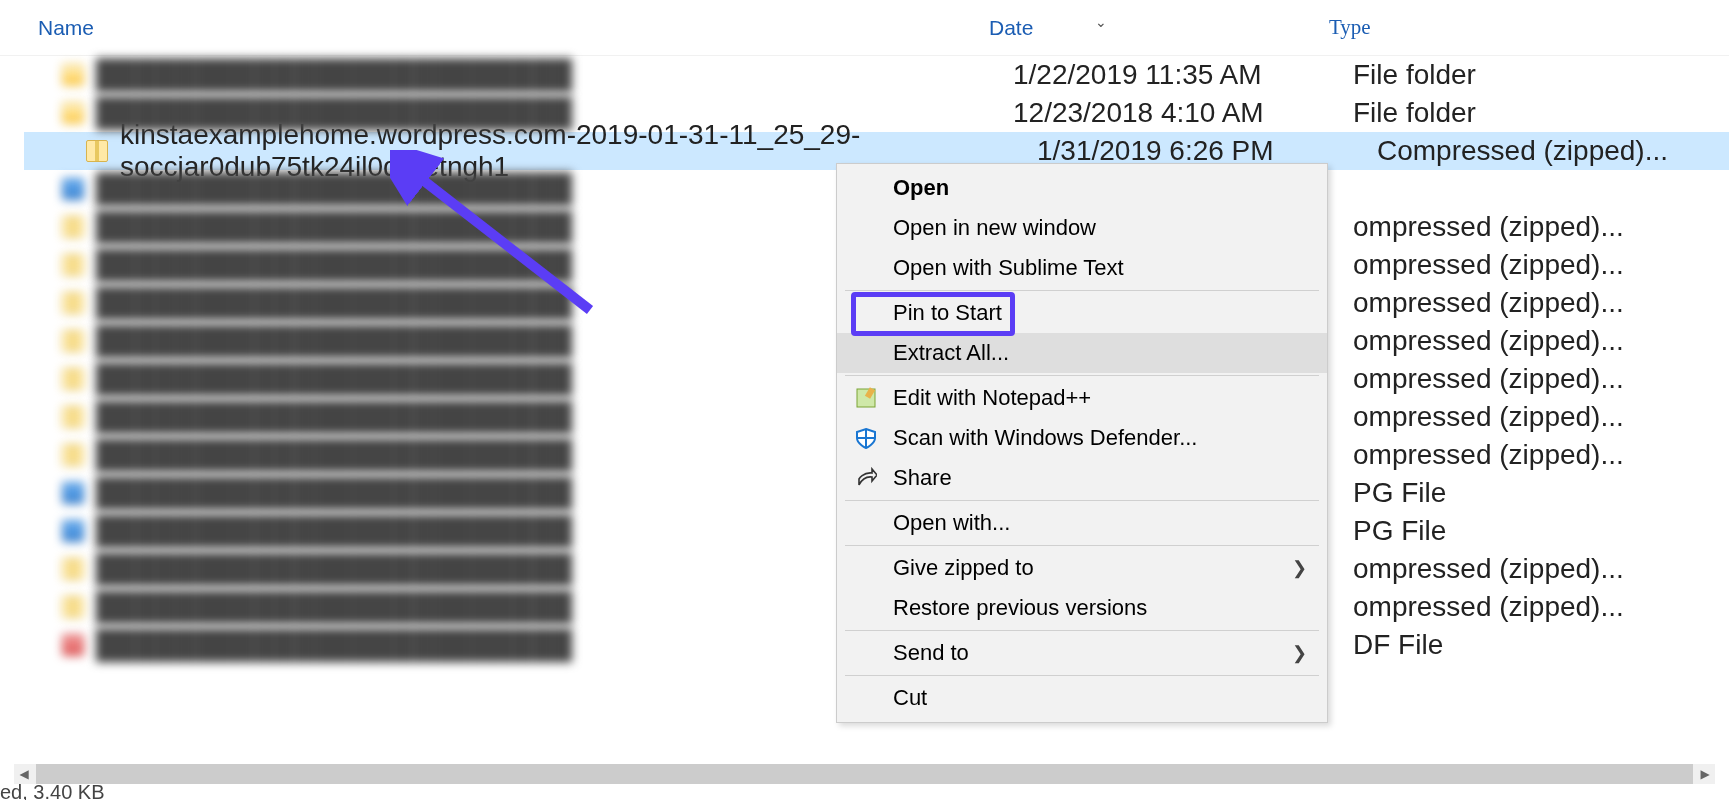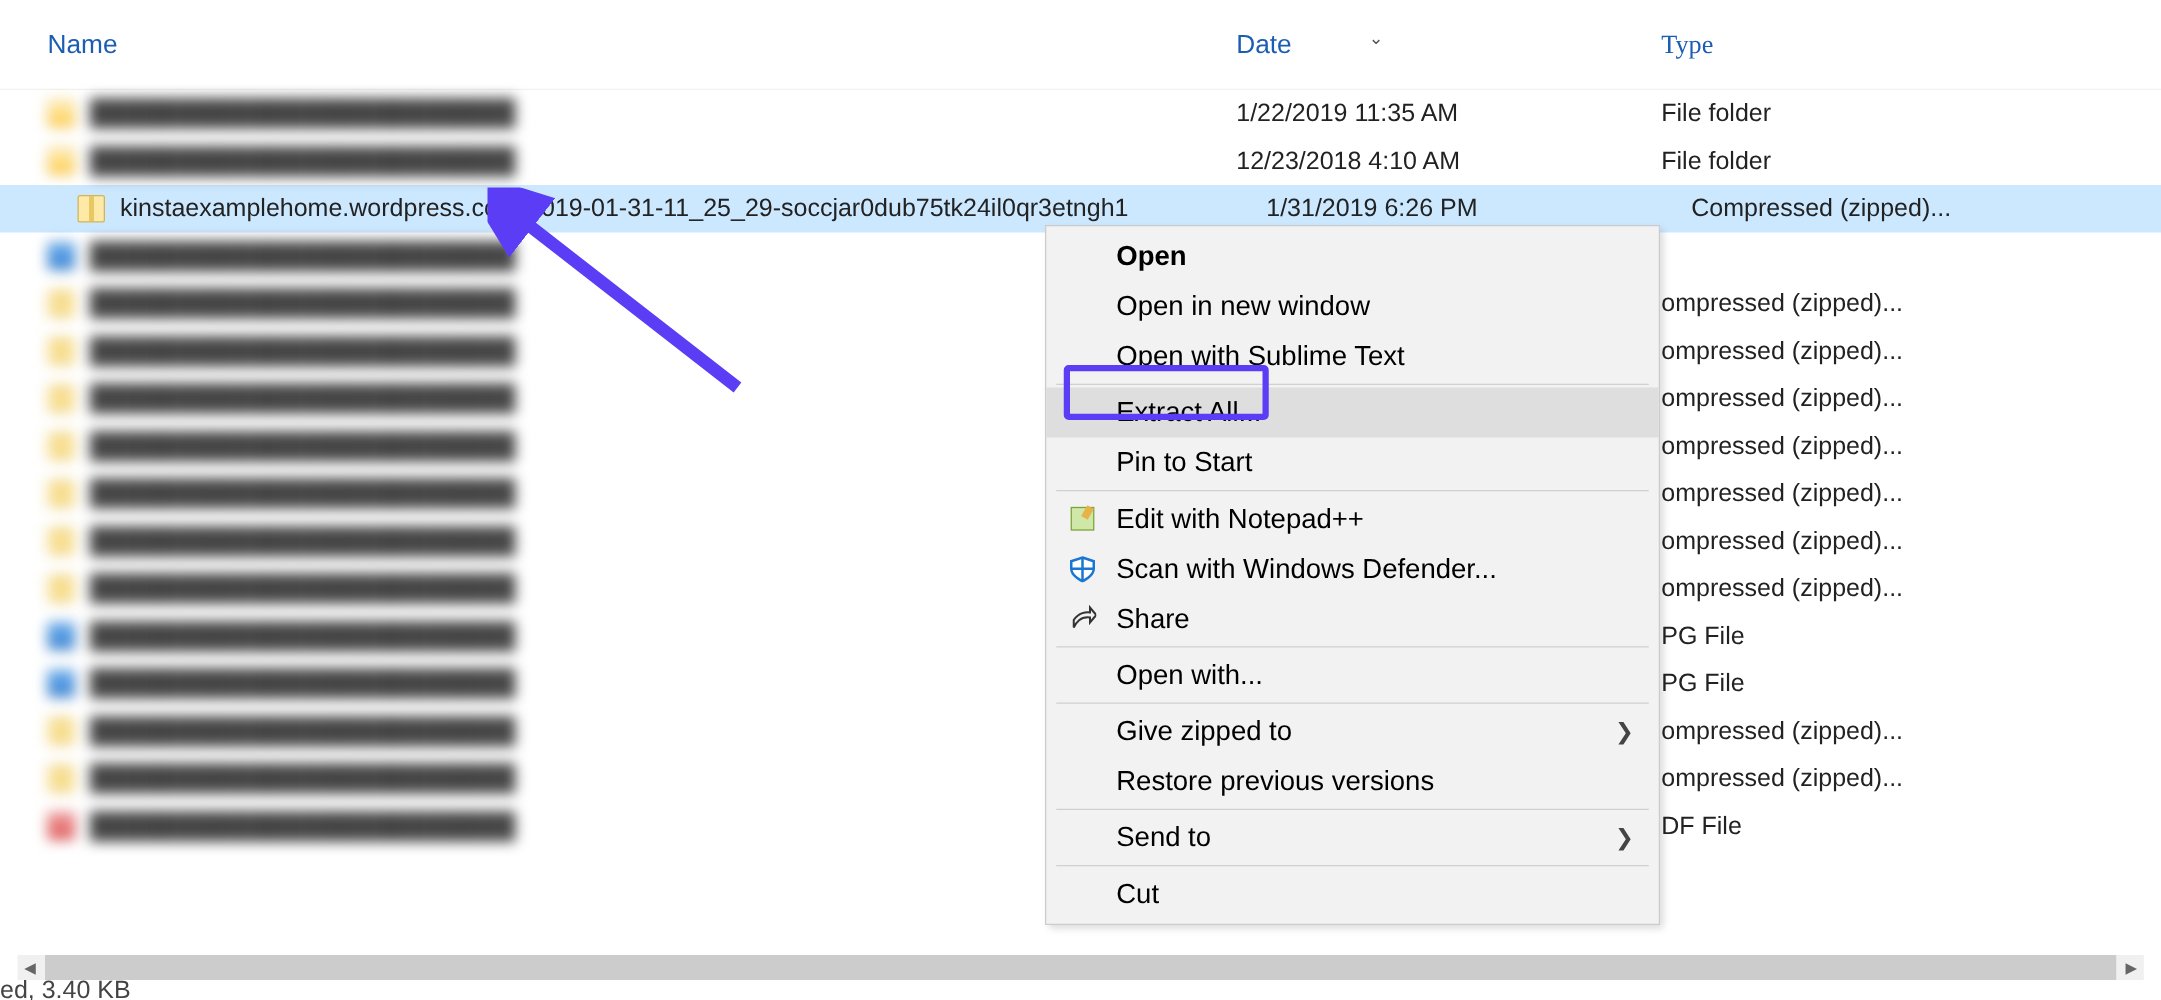--- a/index.html
+++ b/index.html
@@ -1,31 +1,31 @@
 <!DOCTYPE html>
 <html><head>
 <meta charset="utf-8">
 <style>
   * { box-sizing: border-box; font-family: "Segoe UI", Arial, sans-serif; }
   body {
     margin: 0; padding: 0; background: #fff; width: 1729px; height: 800px; overflow: hidden; position: relative;
   }
   .headers {
-    display: flex; align-items: center; height: 72px; border-bottom: 1px solid #f1f1f1;
+    display: flex; align-items: center; height: 56px; border-bottom: 1px solid #f1f1f1;
     color: #1b5db3; font-size: 21px; user-select: none;
   }
   .col-name { width: 975px; padding-left: 38px; }
   .col-date { width: 340px; padding-left: 14px; position: relative; }
   .col-type { flex: 1; padding-left: 14px; font-family: Liberation Serif, serif; }
   .sort-arrow {
     position: absolute; top: -2px; left: 120px; font-size: 14px; color: #555;
   }
   .rows { position: relative; }
   .row {
-    display: flex; align-items: center; height: 38px; font-size: 20px; color: #222;
+    display: flex; align-items: center; height: 38px; font-size: 28px; color: #222; margin-left: 24px;
   }
   .row .c-name { width: 975px; padding-left: 38px; display:flex; align-items:center; gap:12px; }
   .row .c-date { width: 340px; padding-left: 14px; }
   .row .c-type { flex: 1; padding-left: 14px; white-space:nowrap; overflow:hidden; }
   .row.selected { background: #cce8ff; padding-left: 24px; }
   .row.blurred .blur-text,
   .row.blurred .icon { filter: blur(5px); }
   .icon { width: 22px; height: 22px; display:inline-block; flex:none; }
   .icon.folder { background: linear-gradient(#ffe9a6 50%, #ffd25e 50%); border:1px solid #e0b850; border-radius:2px; }
   .icon.zip {
@@ -38,21 +38,21 @@
   .blur-text { color:#444; }
 
   .arrow-annotation {
     position:absolute; top:150px; left:390px; width:240px; height:180px; pointer-events:none;
   }
 
   
   .ctx {
     position:absolute; top:163px; left:836px; width:492px; background:#f2f2f2;
     border:1px solid #ccc; box-shadow:3px 3px 6px rgba(0,0,0,.15);
-    font-size:22px; color:#000; padding:4px 0;margin-top:17px;
+    font-size:22px; color:#000; padding:4px 0;
   }
   .ctx-item {
     display:flex; align-items:center; height:40px; padding:0 20px 0 56px; position:relative;
   }
   .ctx-item.bold { font-weight:600; }
   .ctx-item.hover { background:#dedede; }
   .ctx-sep { height:1px; background:#d0d0d0; margin:2px 8px; }
   .ctx-item .sub { position:absolute; right:20px; font-size:18px; color:#444; }
   .ctx-icon {
     position:absolute; left:16px; width:26px; height:26px; display:flex; align-items:center; justify-content:center;
@@ -220,22 +220,22 @@
     </marker>
   </defs>
   <line x1="200" y1="160" x2="20" y2="20" stroke="#5b3df5" stroke-width="10" marker-end="url(#arrhead)"></line>
 </svg>
 
 <div class="ctx">
   <div class="ctx-item bold">Open</div>
   <div class="ctx-item">Open in new window</div>
   <div class="ctx-item">Open with Sublime Text</div>
   <div class="ctx-sep"></div>
+  <div class="ctx-item">Pin to Start</div>
   <div class="ctx-item hover">Extract All...</div>
-  <div class="ctx-item">Pin to Start</div>
   <div class="ctx-sep"></div>
   <div class="ctx-item">
     <span class="ctx-icon">
       <svg width="22" height="22">
           <rect x="2" y="2" width="18" height="18" fill="#cfe8a8" stroke="#7aa335"></rect>
           <rect x="12" y="1" width="6" height="10" fill="#e8b24a" transform="rotate(30 15 6)"></rect>
         </svg>
     </span>
     <span>Edit with Notepad++</span>
   </div>

